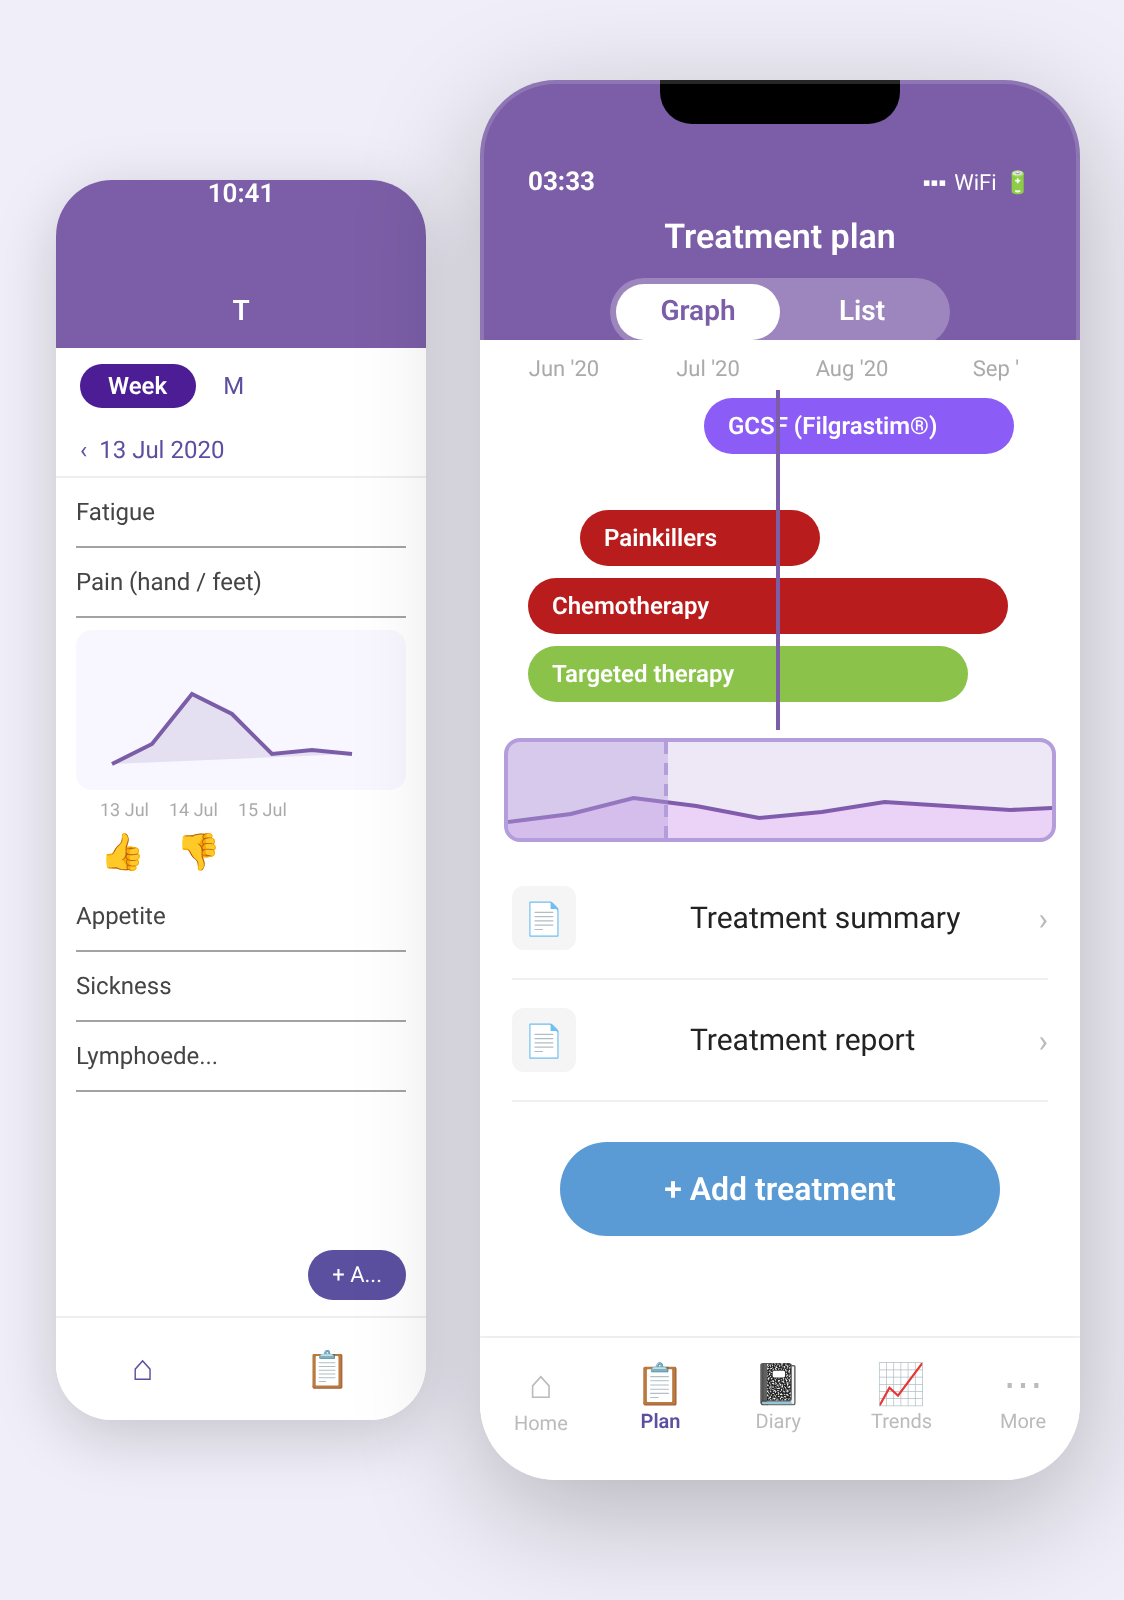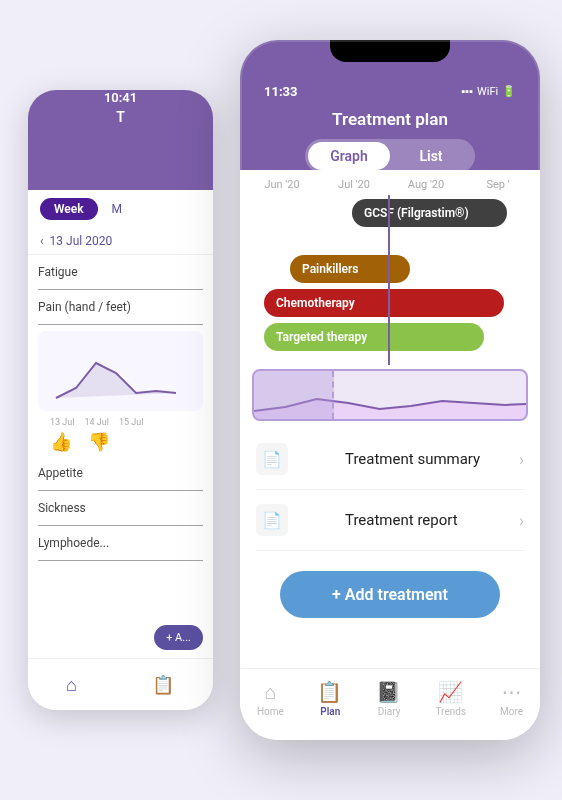--- a/index.html
+++ b/index.html
@@ -23,25 +23,25 @@
       width: 185px;
       height: 620px;
       background: white;
       border-radius: 28px;
       box-shadow: 0 8px 32px rgba(0,0,0,0.18);
       overflow: hidden;
       z-index: 1;
     }
     .phone-bg-header {
       background: #7b5ea7;
-      height: 100px;
+      height: 84px;
       display: flex;
       flex-direction: column;
       align-items: center;
-      justify-content: flex-start;
+      justify-content: space-between;
       padding-bottom: 10px;
     }
     .phone-bg-time {
       color: white;
       font-size: 13px;
       font-weight: 600;
       margin-bottom: 4px;
     }
     .phone-bg-title {
       color: white;
@@ -251,26 +251,26 @@
       display: flex;
       align-items: center;
       padding: 0 12px;
       font-size: 12px;
       font-weight: 600;
       color: white;
       margin-bottom: 6px;
       position: relative;
     }
     .bar-gcsf {
-      background: #404040;
+      background: #8b5cf6;
       margin-left: 100px;
       width: 155px;
     }
     .bar-painkillers {
-      background: #a16207;
+      background: #b91c1c;
       margin-left: 38px;
       width: 120px;
       margin-top: 28px;
     }
     .bar-antisickness {
       background: #3a5fa0;
       margin-left: 12px;
       width: 120px;
     }
     .bar-chemo {
@@ -441,21 +441,21 @@
   <div class="phone-bg-bottom">
     <div class="nav-icon-bg active">⌂</div>
     <div class="nav-icon-bg">📋</div>
   </div>
 </div>
 
 <div class="phone-front">
   <div class="phone-front-notch">
     <div class="notch-bar"></div>
     <div class="status-bar">
-      <span class="status-time">11:33</span>
+      <span class="status-time">03:33</span>
       <div class="status-icons">
         <span>▪▪▪</span>
         <span>WiFi</span>
         <span>🔋</span>
       </div>
     </div>
     <div class="phone-front-title">Treatment plan</div>
     <div class="toggle-row">
       <div class="toggle-btn active">Graph</div>
       <div class="toggle-btn inactive">List</div>

